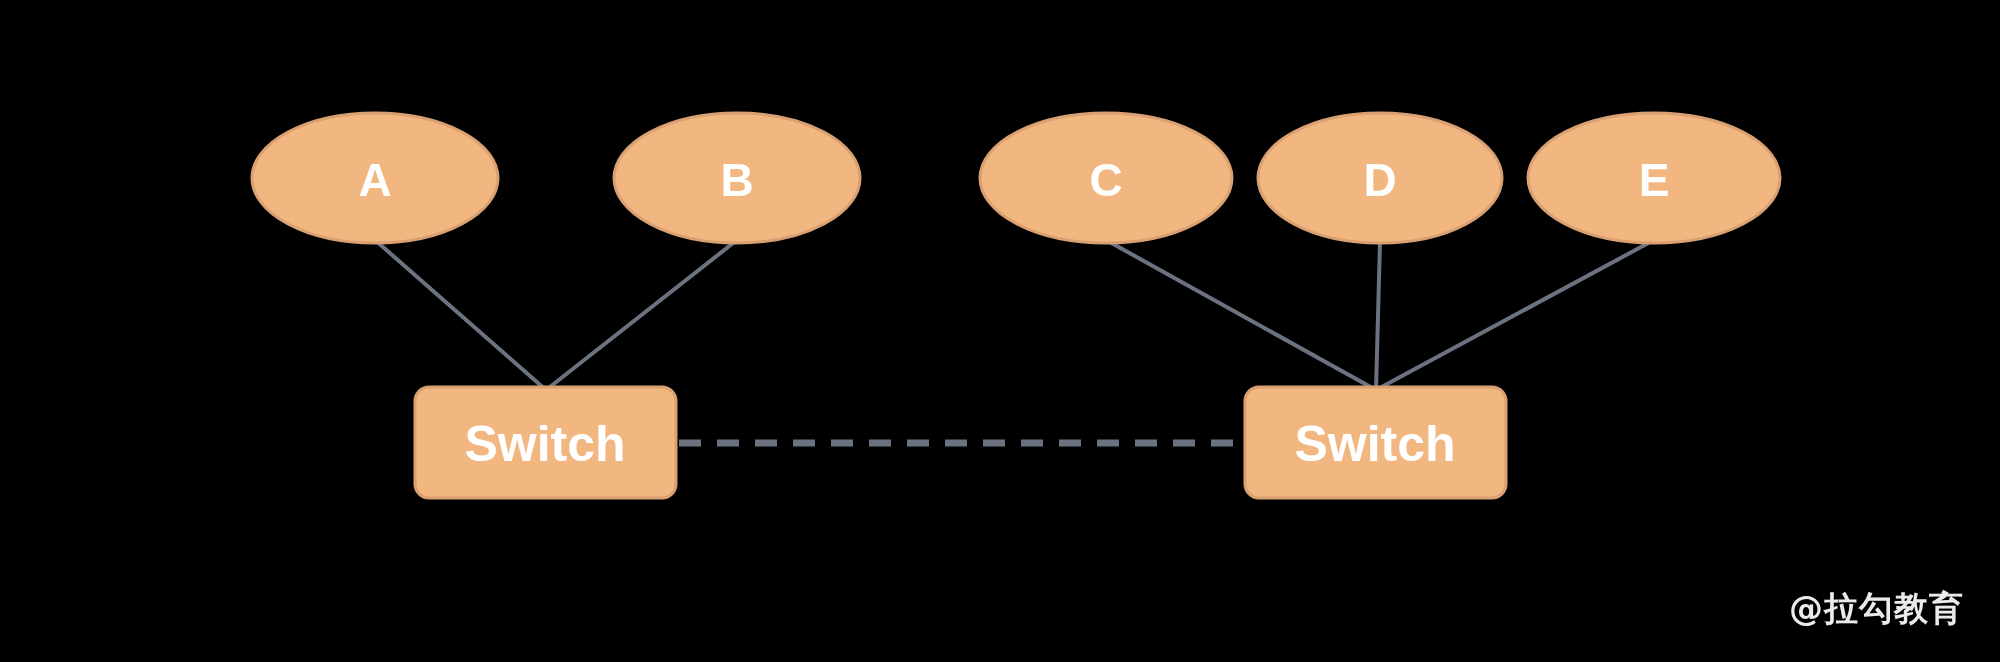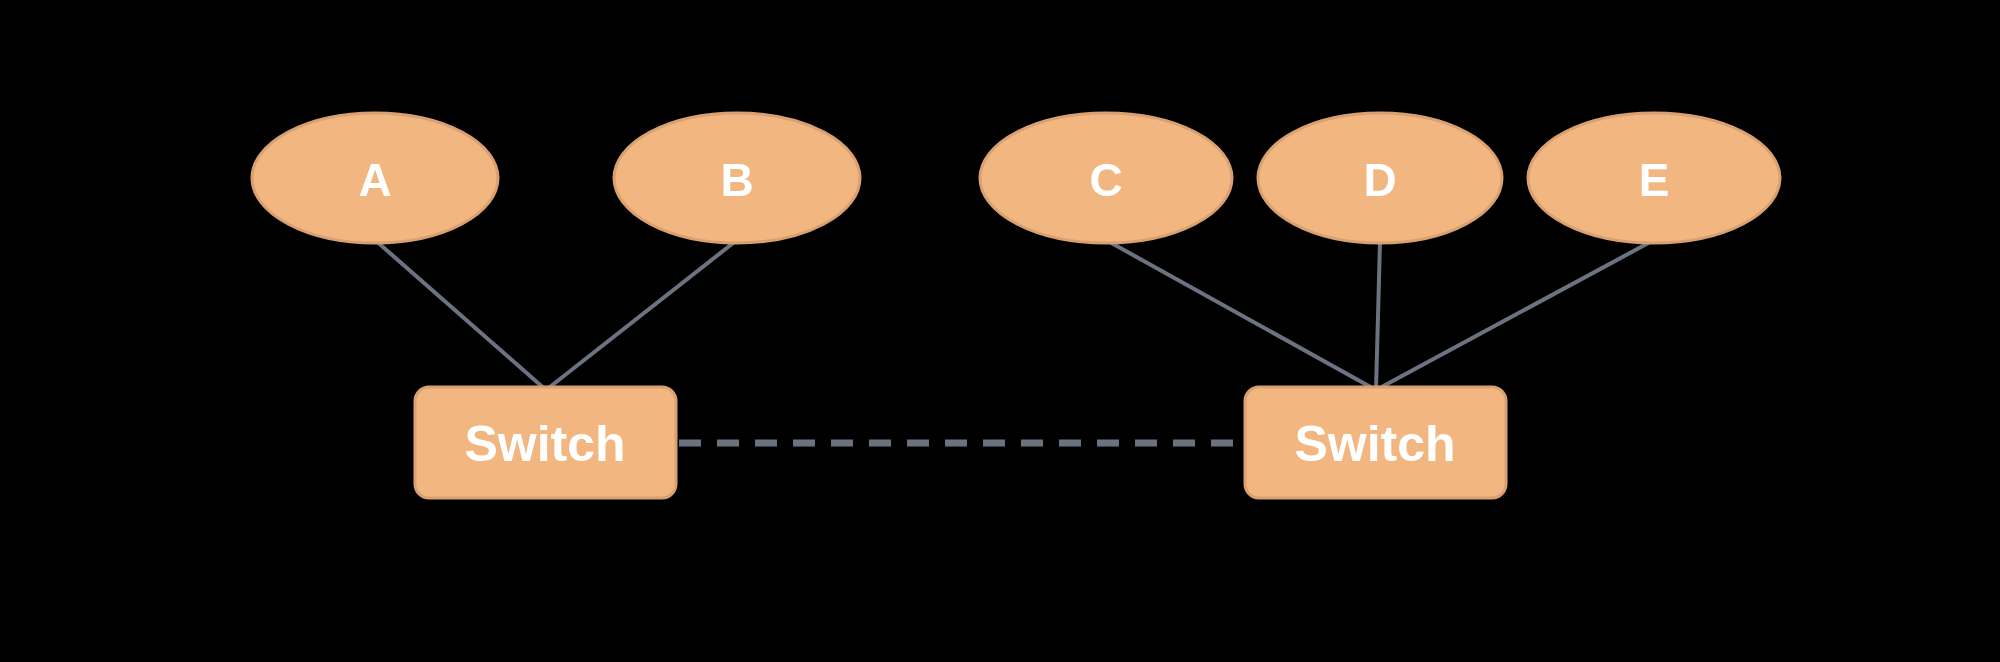--- a/index.html
+++ b/index.html
@@ -99,14 +99,15 @@
       <text class="node-label switch-label" x="545" y="444">Switch</text>
     </g>
 
     <g>
       <rect x="1245" y="387" width="261" height="111" rx="14" ry="14" fill="#F2B680" stroke="#D9A072" stroke-width="3"></rect>
       <text class="node-label switch-label" x="1375" y="444">Switch</text>
     </g>
 
   </svg>
 
+  <div class="watermark">@拉勾教育</div>
 
 </div>
 
 </body></html>

